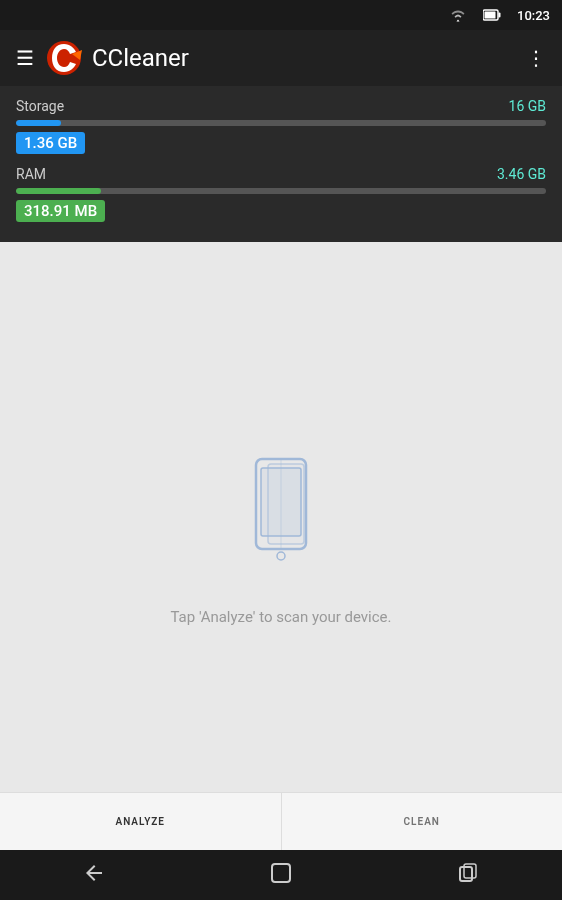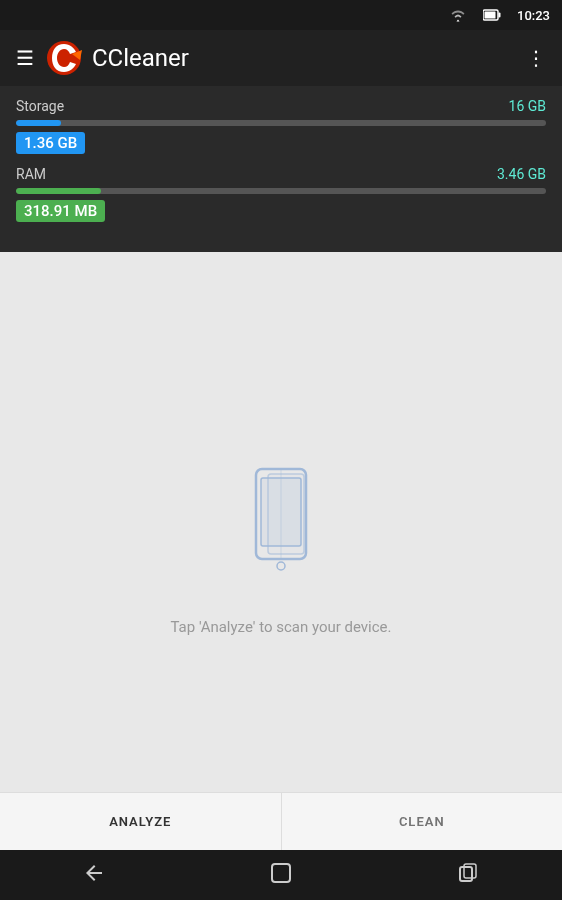--- a/index.html
+++ b/index.html
@@ -78,21 +78,21 @@
       width: 100%;
       background: #2a2a2a;
       padding: 12px 16px 16px 16px;
     }
 
     .stat-row {
       margin-bottom: 12px;
     }
 
     .stat-row:last-child {
-      margin-bottom: 14px;
+      margin-bottom: 4px;
     }
 
     .stat-header {
       display: flex;
       justify-content: space-between;
       align-items: flex-end;
       margin-bottom: 6px;
     }
 
     .stat-label {
@@ -188,21 +188,21 @@
       position: absolute;
       bottom: 50px;
     }
 
     .action-btn {
       flex: 1;
       display: flex;
       align-items: center;
       justify-content: center;
       cursor: pointer;
-      font-size: 13px;
+      font-size: 10px;
       font-weight: 600;
       letter-spacing: 1px;
     }
 
     .action-btn.analyze {
       color: #333333;
       border-right: 1px solid #dddddd;
     }
 
     .action-btn.clean {

